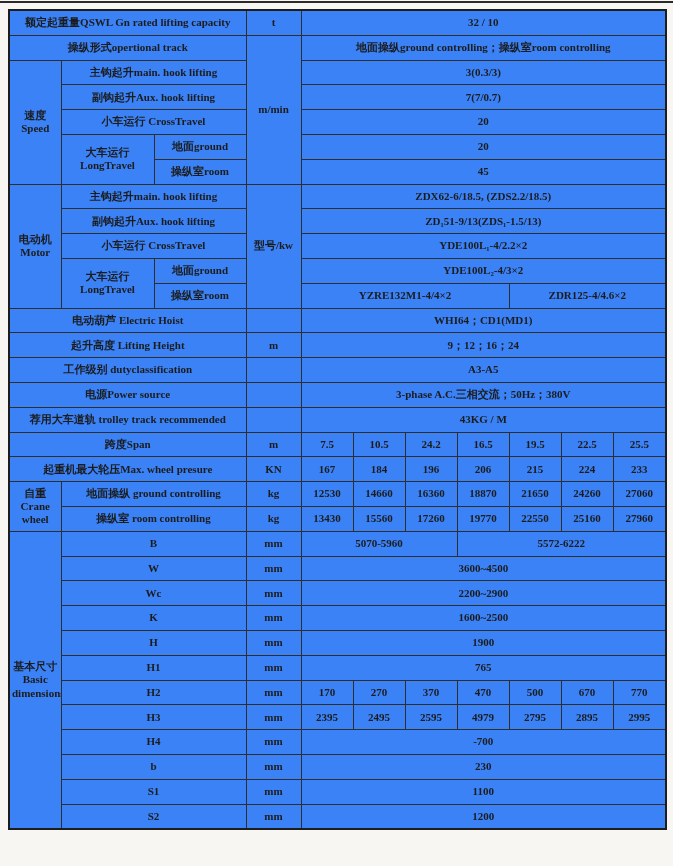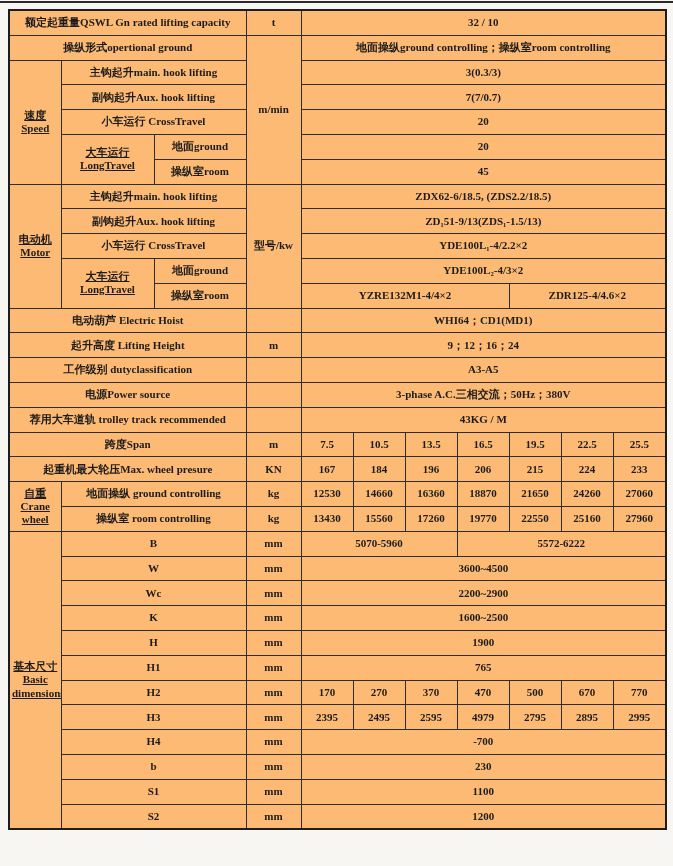--- a/index.html
+++ b/index.html
@@ -12,35 +12,35 @@
     overflow:hidden;
   }
   .top-rule{
     position:absolute;left:0;top:1px;width:673px;height:2px;background:#2a2a2a;
   }
   table.spec{
     position:absolute;left:8px;top:9px;
     width:657px;
     border-collapse:collapse;
     table-layout:fixed;
-    background:#fdba74;
+    background:#3b82f6;
   }
   table.spec td{
     border:1px solid #2e2e2e;
     text-align:center;
     vertical-align:middle;
     font-weight:700;
     font-size:11px;
     line-height:1.2;
     height:23.8px;
     padding:0 2px;
     overflow:hidden;
   }
   table.spec{border:2px solid #1d1d1d;}
-  .ml{white-space:pre-line;text-decoration:underline;}
+  .ml{white-space:pre-line;}
   .sm{font-size:10.5px;}
 </style>
 </head>
 <body>
 
 <div class="top-rule"></div>
 
 <table class="spec">
 <colgroup>
   <col style="width:52px">
@@ -57,21 +57,21 @@
 </colgroup>
 
 <tbody>
       <tr>
   <td colspan="3">额定起重量QSWL Gn rated lifting capacity</td>
   <td>t</td>
   <td colspan="7">32 / 10</td>
 </tr>
 
 <tr>
-  <td colspan="3">操纵形式opertional ground</td>
+  <td colspan="3">操纵形式opertional track</td>
   <td rowspan="6">m/min</td>
   <td colspan="7" class="sm">地面操纵ground controlling；操纵室room controlling</td>
 </tr>
 
 <tr>
   <td rowspan="5" class="ml">速度
 Speed</td>
   <td colspan="2">主钩起升main. hook lifting</td>
   <td colspan="7">3(0.3/3)</td>
 </tr>
@@ -145,21 +145,21 @@
   <td colspan="3">荐用大车道轨 trolley track recommended</td>
   <td></td>
   <td colspan="7">43KG / M</td>
 </tr>
 
 <tr>
   <td colspan="3">跨度Span</td>
   <td>m</td>
   <td>7.5</td>
   <td>10.5</td>
-  <td>13.5</td>
+  <td>24.2</td>
   <td>16.5</td>
   <td>19.5</td>
   <td>22.5</td>
   <td>25.5</td>
 </tr>
 <tr>
   <td colspan="3">起重机最大轮压Max. wheel presure</td>
   <td>KN</td>
   <td>167</td>
   <td>184</td>

